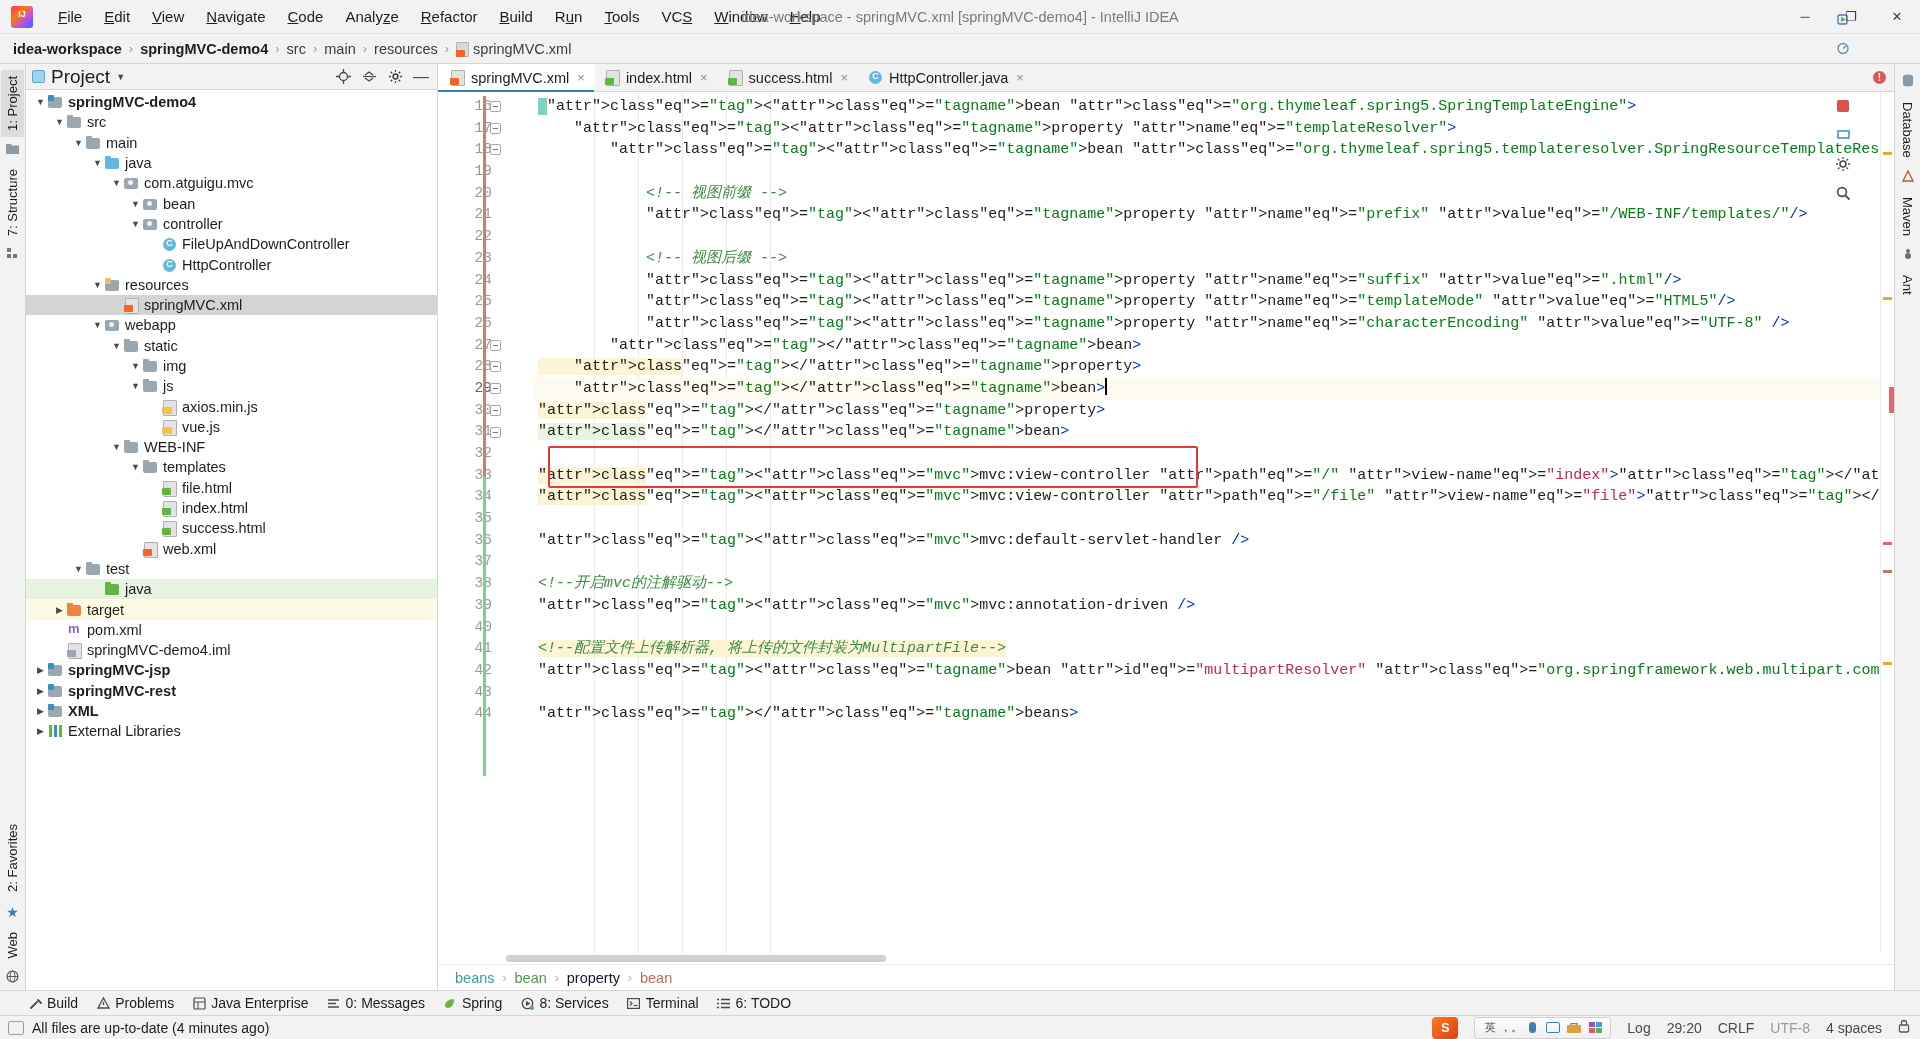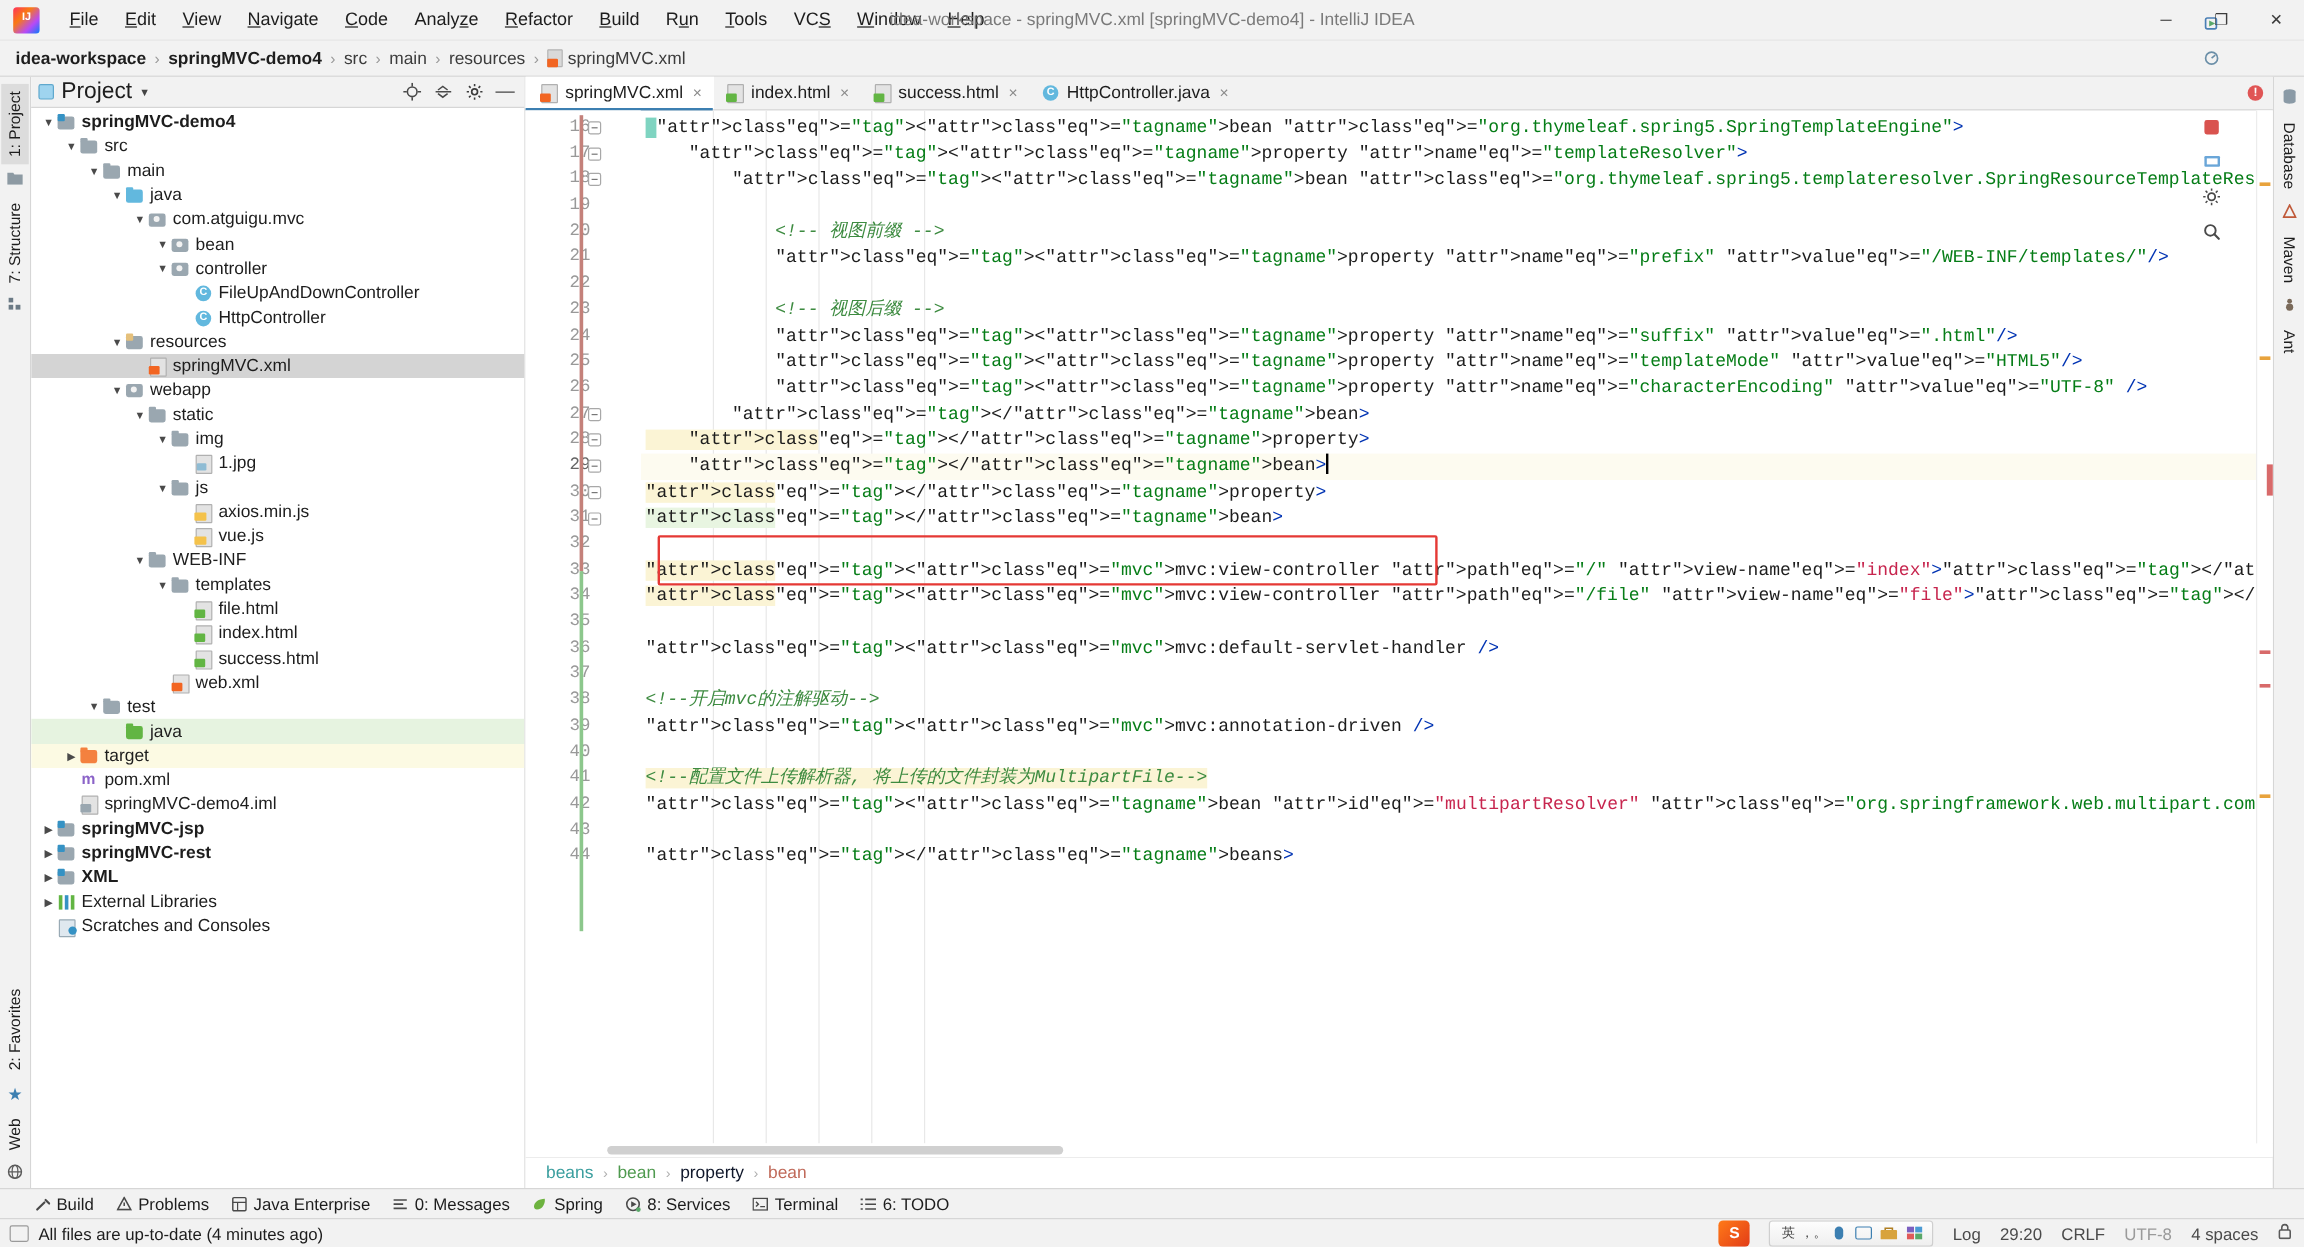--- a/index.html
+++ b/index.html
@@ -523,25 +523,20 @@
           <div class="trow" style="padding-left: 84px;">
             <span class="arrow">▼</span>
             <span class="ficon f-folder"></span>
             <span class="tlabel">static</span>
           </div>
           <div class="trow" style="padding-left: 103px;">
             <span class="arrow">▼</span>
             <span class="ficon f-folder"></span>
             <span class="tlabel">img</span>
           </div>
-          <div class="trow" style="padding-left: 122px;">
-            <span class="arrow none"></span>
-            <span class="ficon f-file img"></span>
-            <span class="tlabel">1.jpg</span>
-          </div>
           <div class="trow" style="padding-left: 103px;">
             <span class="arrow">▼</span>
             <span class="ficon f-folder"></span>
             <span class="tlabel">js</span>
           </div>
           <div class="trow" style="padding-left: 122px;">
             <span class="arrow none"></span>
             <span class="ficon f-file js"></span>
             <span class="tlabel">axios.min.js</span>
           </div>
@@ -617,25 +612,20 @@
           </div>
           <div class="trow" style="padding-left: 8px;">
             <span class="arrow">▶</span>
             <span class="ficon f-folder f-badge badge-blue"></span>
             <span class="tlabel bold">XML</span>
           </div>
           <div class="trow" style="padding-left: 8px;">
             <span class="arrow">▶</span>
             <span class="ficon f-lib"></span>
             <span class="tlabel">External Libraries</span>
-          </div>
-          <div class="trow" style="padding-left: 8px;">
-            <span class="arrow none"></span>
-            <span class="ficon f-scratch"></span>
-            <span class="tlabel">Scratches and Consoles</span>
           </div>
         </div>
     </div>
 
     <div class="editor-area">
       <div class="tabstrip" id="tabstrip">
         <div class="etab active">
             <span class="tab-ico f-file x"></span>
             <span>springMVC.xml</span>
             <span class="x">×</span>

